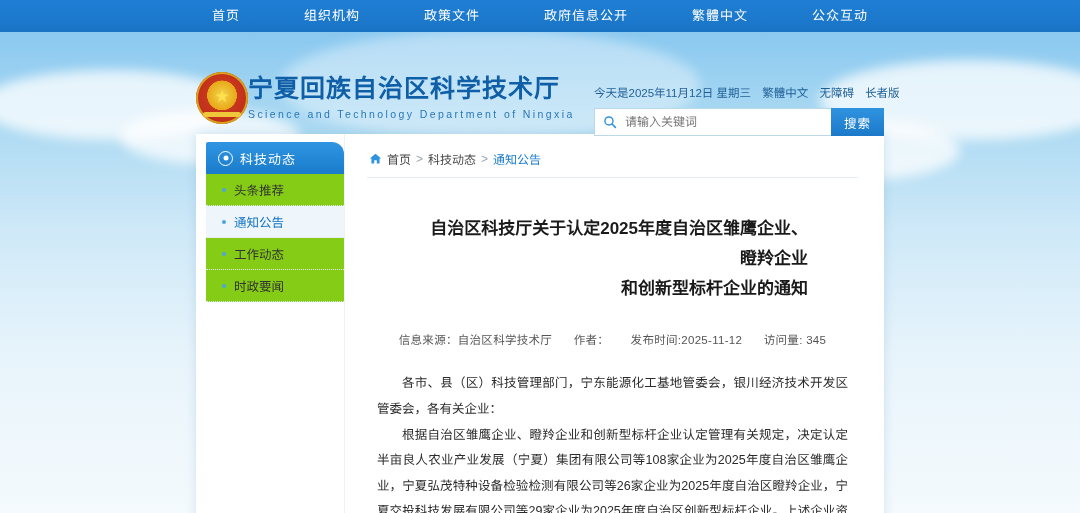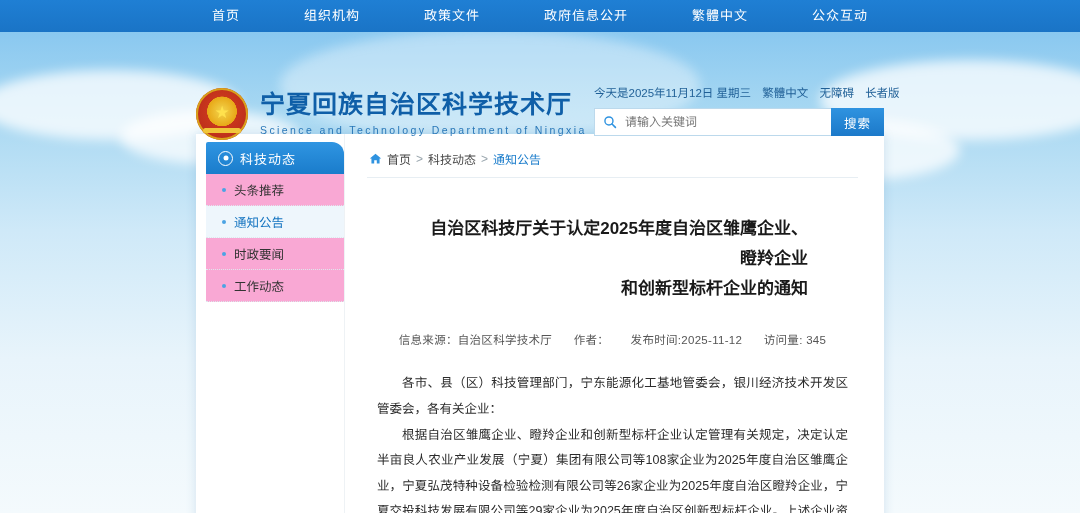--- a/index.html
+++ b/index.html
@@ -50,24 +50,23 @@
 
   
   .header {
     position: relative;
     height: 102px;
     z-index: 4;
   }
   .brand {
     position: absolute;
     left: 196px;
-    top: 56px;
-    display: flex;
-    align-items: center;
-    gap: 12px;
+    top: 40px;
+    display: flex;
+    align-items: center;
   }
   .emblem {
     width: 52px; height: 52px;
     border-radius: 50%;
     background: radial-gradient(circle at 50% 45%, #f3d54e 0%, #e8a817 38%, #c8361d 39%, #b3281a 100%);
     box-shadow: 0 0 0 2px #d9a21a inset;
     position: relative;
     flex: none;
   }
   .emblem::before {
@@ -207,21 +206,21 @@
   .side-item {
     height: 32px;
     display: flex;
     align-items: center;
     font-size: 12.5px;
     color: #333;
     padding-left: 16px;
     border-bottom: 1px dotted #dfe8ee;
     cursor: pointer;
     position: relative;
-    background: #f9a8d4;
+    background: #84cc16;
   }
   .side-item::before {
     content: "";
     width: 4px; height: 4px;
     background: #4ba3e3;
     border-radius: 50%;
     margin-right: 8px;
     flex: none;
   }
   .side-item.active {
@@ -329,24 +328,24 @@
       <span>科技动态</span>
     </div>
     <div class="side-list">
       <div class="side-item">
         <span>头条推荐</span>
       </div>
       <div class="side-item active">
         <span>通知公告</span>
       </div>
       <div class="side-item">
+        <span>工作动态</span>
+      </div>
+      <div class="side-item">
         <span>时政要闻</span>
-      </div>
-      <div class="side-item">
-        <span>工作动态</span>
       </div>
     </div>
   </div>
 
   <div class="main">
     <div class="crumb">
       <svg class="home-icon" viewBox="0 0 16 16">
         <path d="M8 2 L15 8 L13 8 L13 14 L9.6 14 L9.6 10.2 L6.4 10.2 L6.4 14 L3 14 L3 8 L1 8 Z" fill="#2f93e0"></path>
       </svg>
       <a href="#">首页</a>

